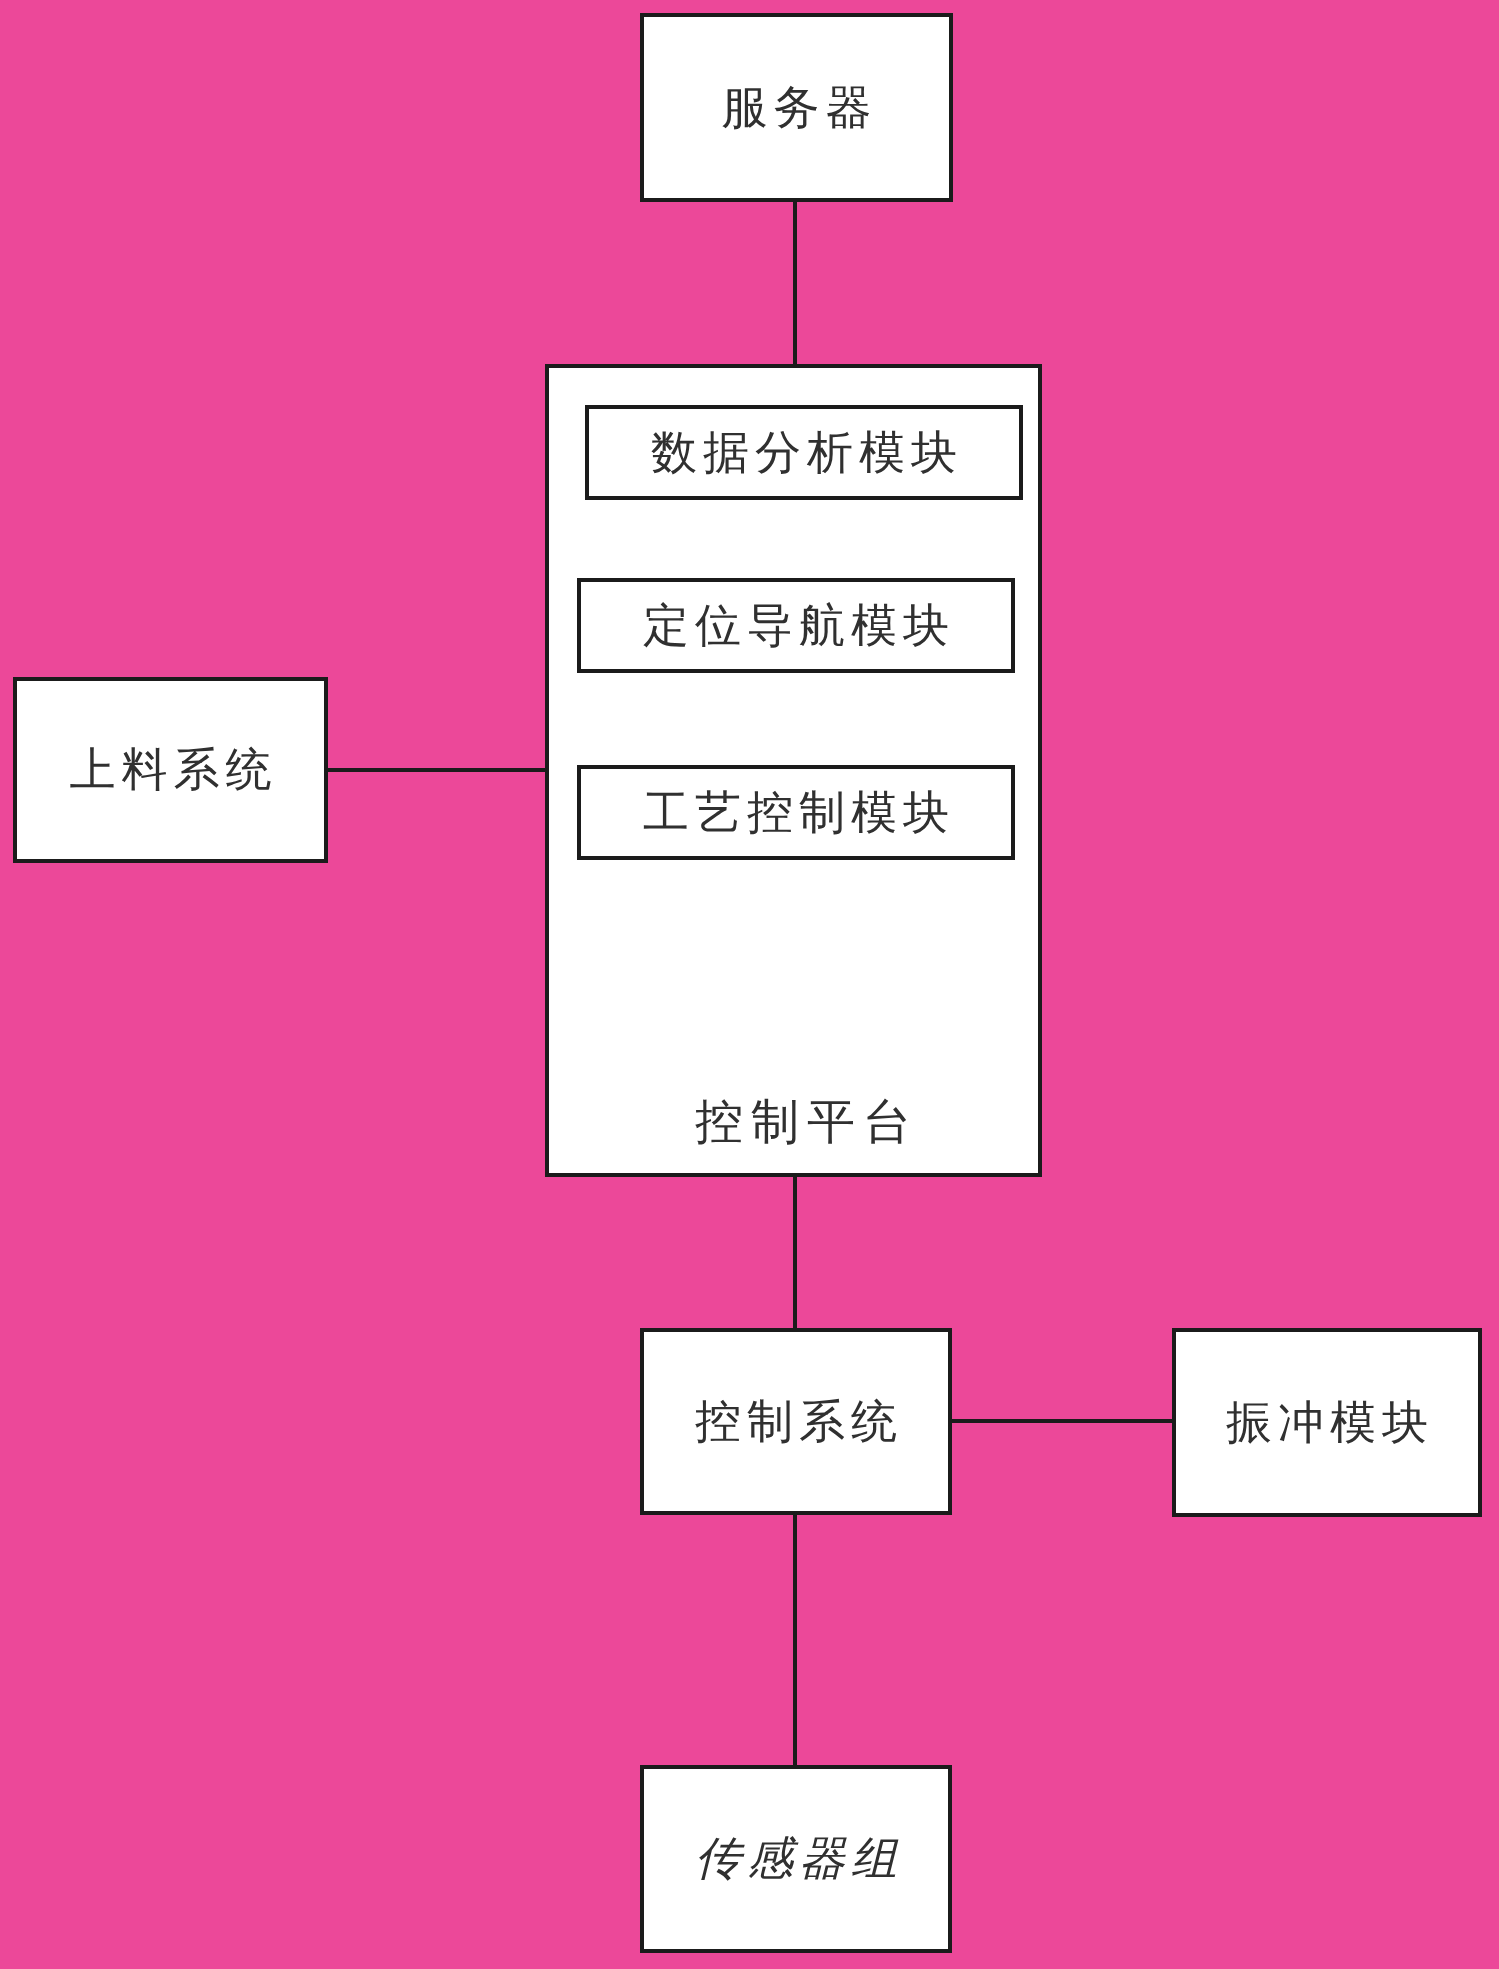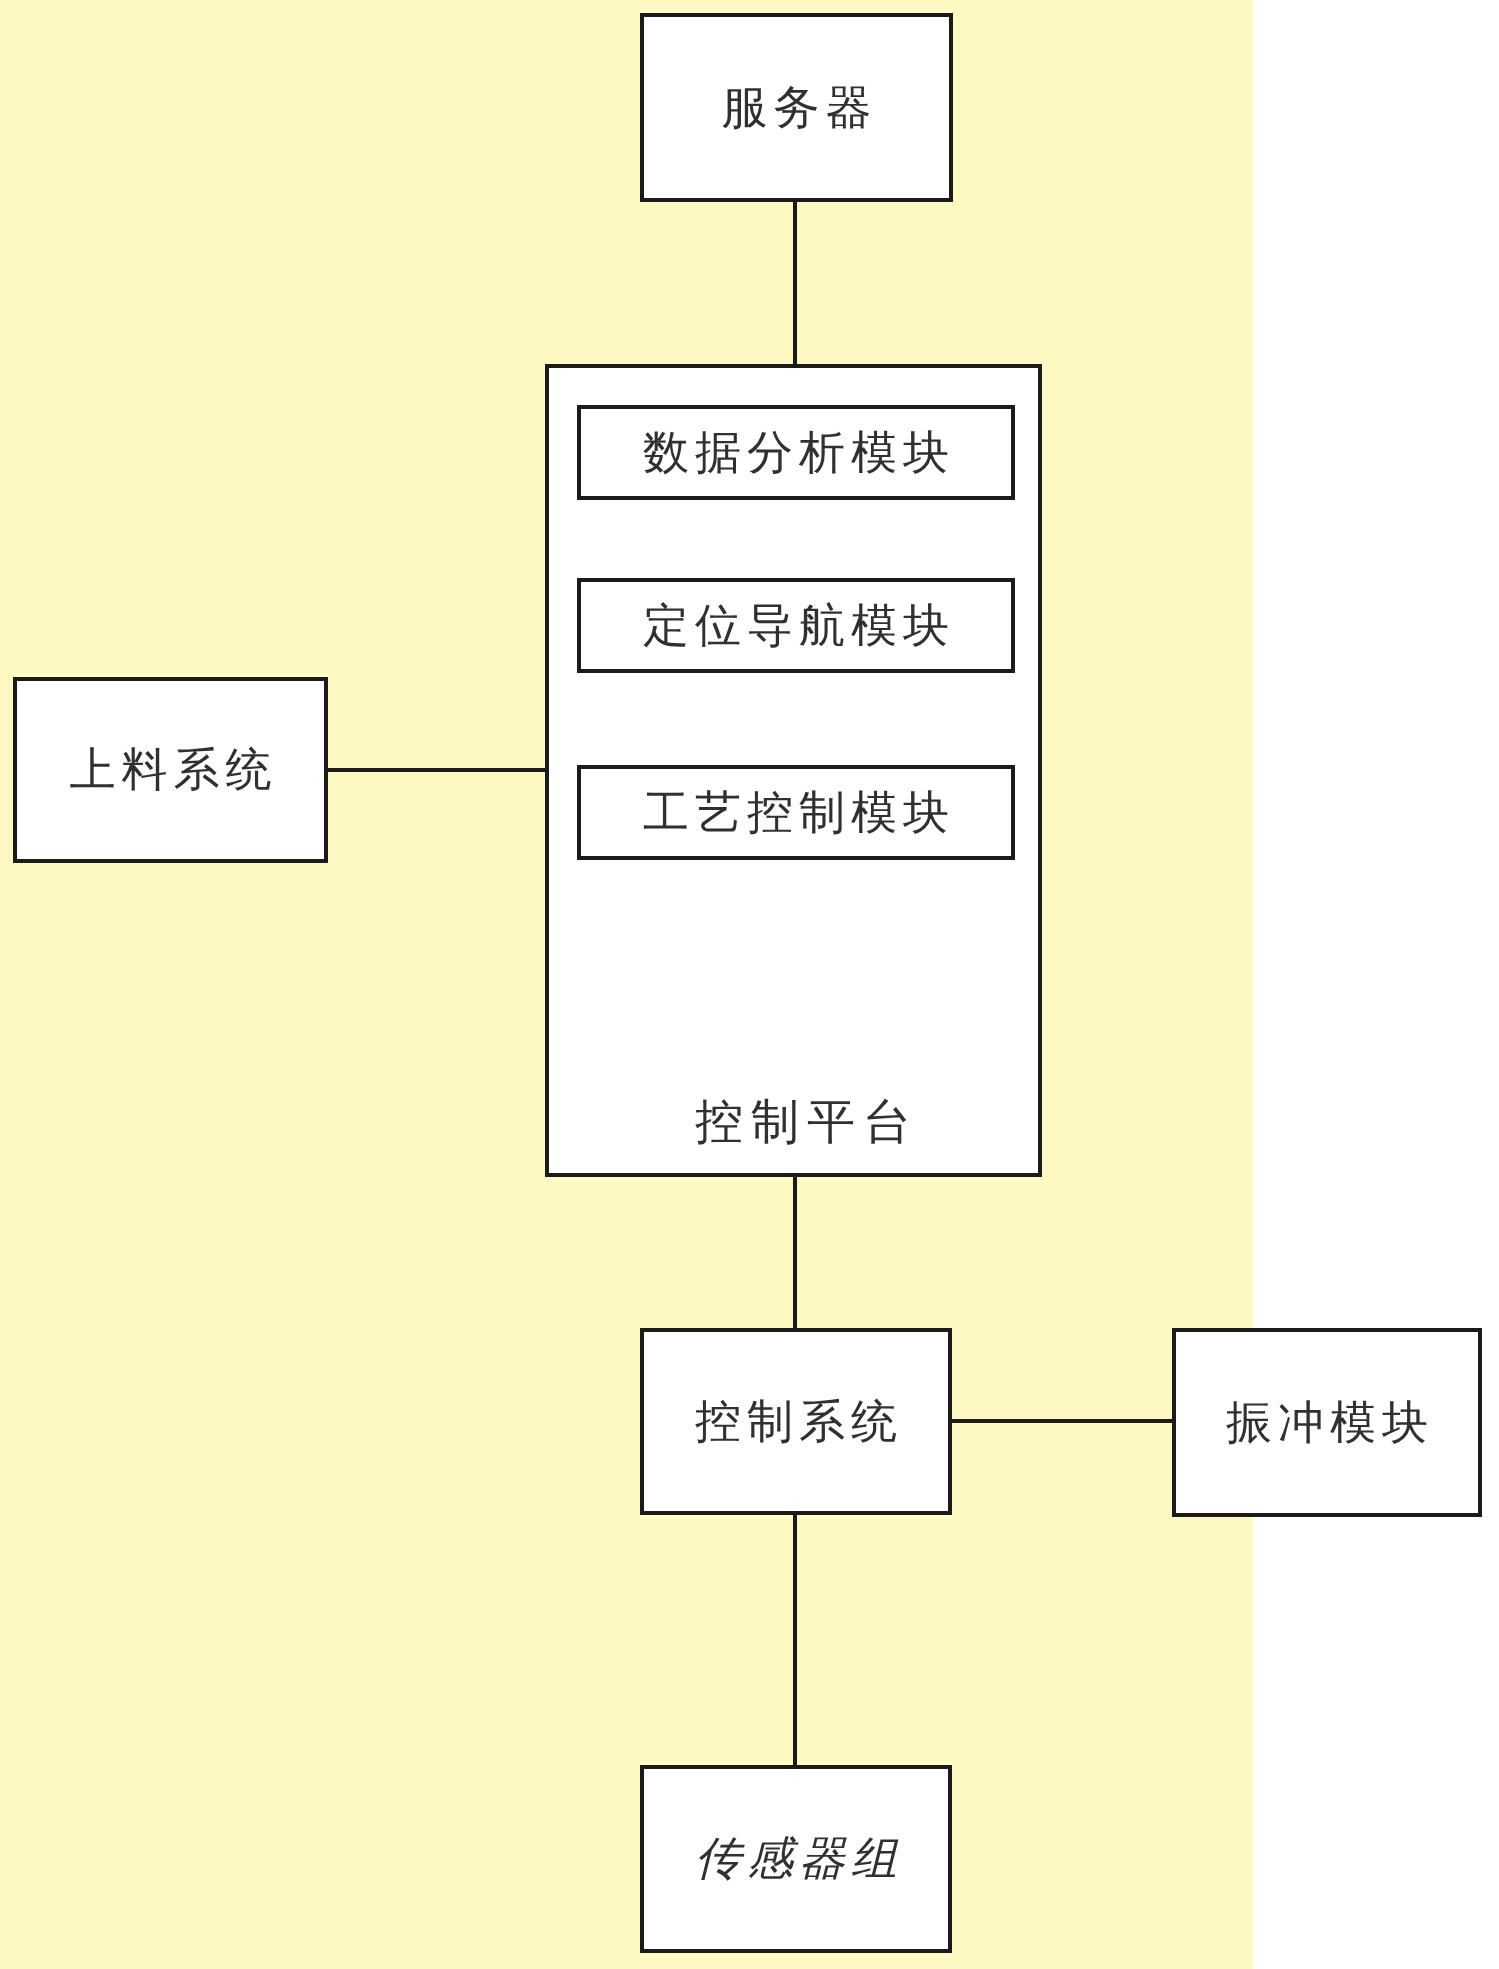--- a/index.html
+++ b/index.html
@@ -2,23 +2,23 @@
 <html><head>
 <meta charset="utf-8">
 <style>
   html, body {
     margin: 0;
     padding: 0;
     background: #ffffff;
   }
   .canvas {
     position: relative;
-    width: 1253px;
+    width: 1499px;
     height: 1969px;
-    background: #fef9c3;
+    background: #ec4899;
     font-family: "Liberation Sans", sans-serif;
     color: #303030;
   }
   .box {
     position: absolute;
     box-sizing: border-box;
     border: 4px solid #1b1b1b;
     background: #ffffff;
     display: flex;
     align-items: center;
@@ -34,21 +34,21 @@
   .line {
     position: absolute;
     background: #1b1b1b;
   }
 
   
   .server-box        { left: 640px;  top: 13px;   width: 313px; height: 189px; }
   .platform-box      { left: 545px;  top: 364px;  width: 497px; height: 813px;
                        display: block; }
   .module-box        { position: absolute; left: 28px; width: 438px; height: 95px; }
-  .module-1          { top: 37px;  }
+  .module-1          { top: 37px; margin-left: 8px;  }
   .module-2          { top: 210px; }
   .module-3          { top: 397px; }
   .module-4          { top: 584px; }
   .platform-caption  { position: absolute; left: 0; right: 0; top: 722px;
                        text-align: center; font-size: 48px; letter-spacing: 8px;
                        text-indent: 8px; color: #303030; margin-left: 19px; }
   .feeding-box       { left: 13px;   top: 677px;  width: 315px; height: 186px; }
   .control-sys-box   { left: 640px;  top: 1328px; width: 312px; height: 187px; }
   .vibration-box     { left: 1172px; top: 1328px; width: 310px; height: 189px; }
   .sensor-box        { left: 640px;  top: 1765px; width: 312px; height: 188px; font-style: italic; }

